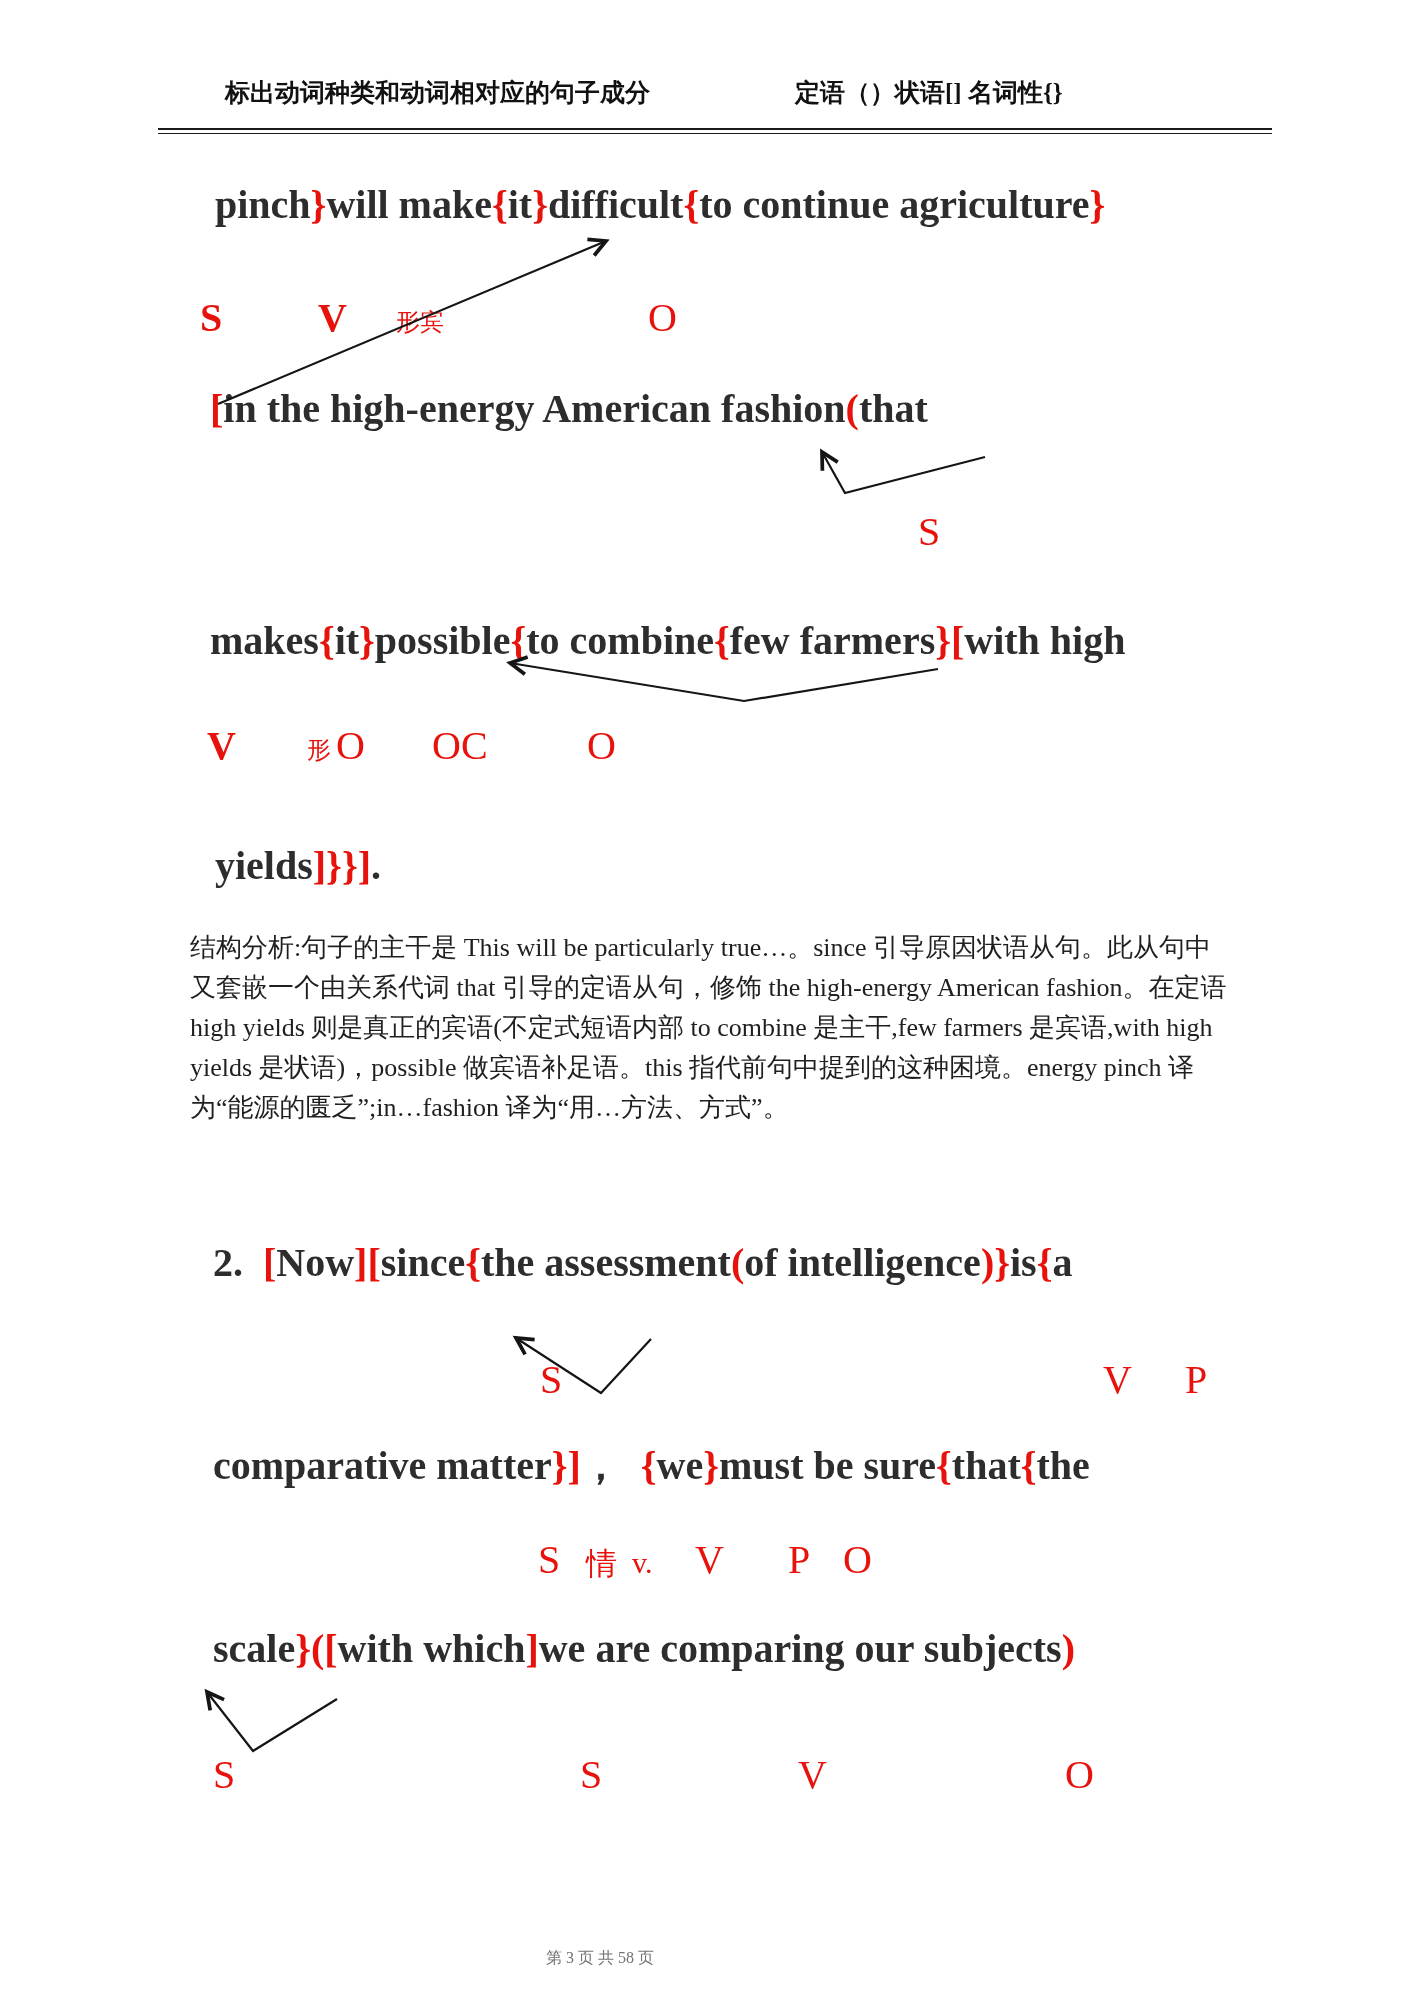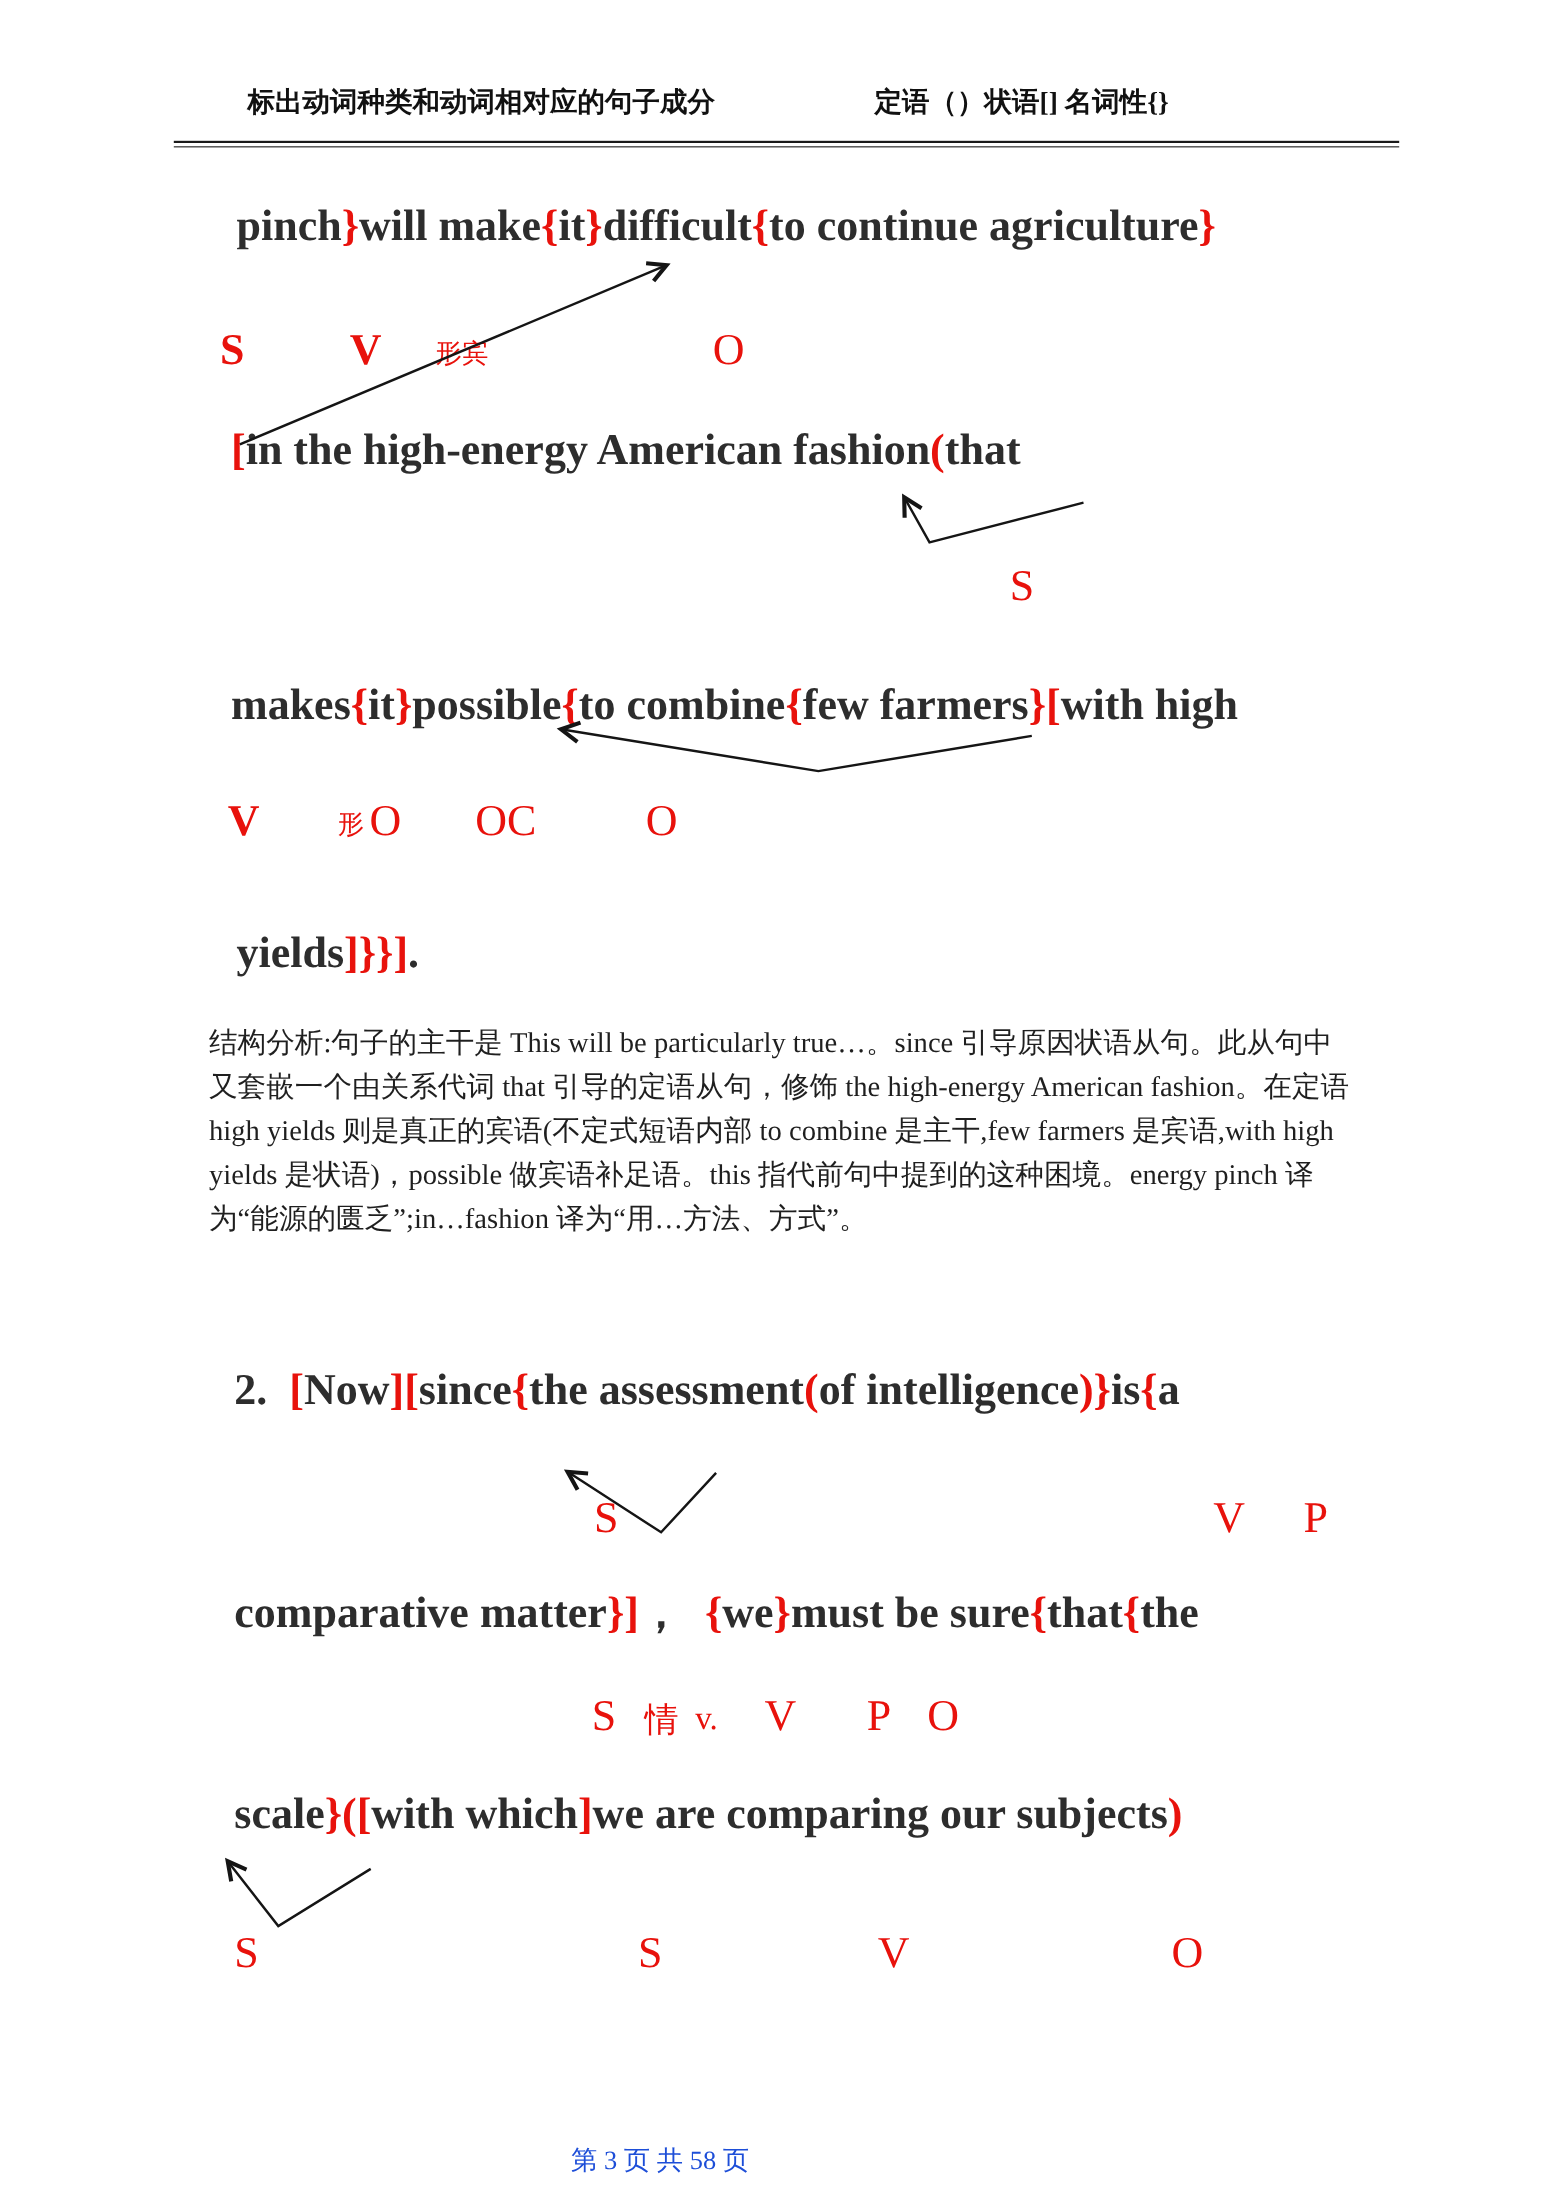--- a/index.html
+++ b/index.html
@@ -40,21 +40,21 @@
   .lbl-cjk{font-size:31px;font-weight:normal;}
   .lbl-midreg{font-size:30px;font-weight:normal;}
   .analysis{
     position:absolute;left:190px;top:928px;
     font-size:26px;color:#1f1f1f;
   }
   .aline{white-space:pre;height:40px;line-height:40px;}
   .arrows{position:absolute;left:0;top:0;pointer-events:none;}
   .footer{
     position:absolute;left:0;top:1948px;width:1200px;
-    text-align:center;font-size:24px;color:#1d4ed8;
+    text-align:center;font-size:16px;color:#737373;
     white-space:pre;
   }
 </style>
 </head>
 <body>
 
 <div class="page" style="--red: #e8120c; --ink: #2d2d2d;">
 
   <div class="hdr hdr-left">标出动词种类和动词相对应的句子成分</div>
   <div class="hdr hdr-right">定语（）状语[] 名词性{}</div>

